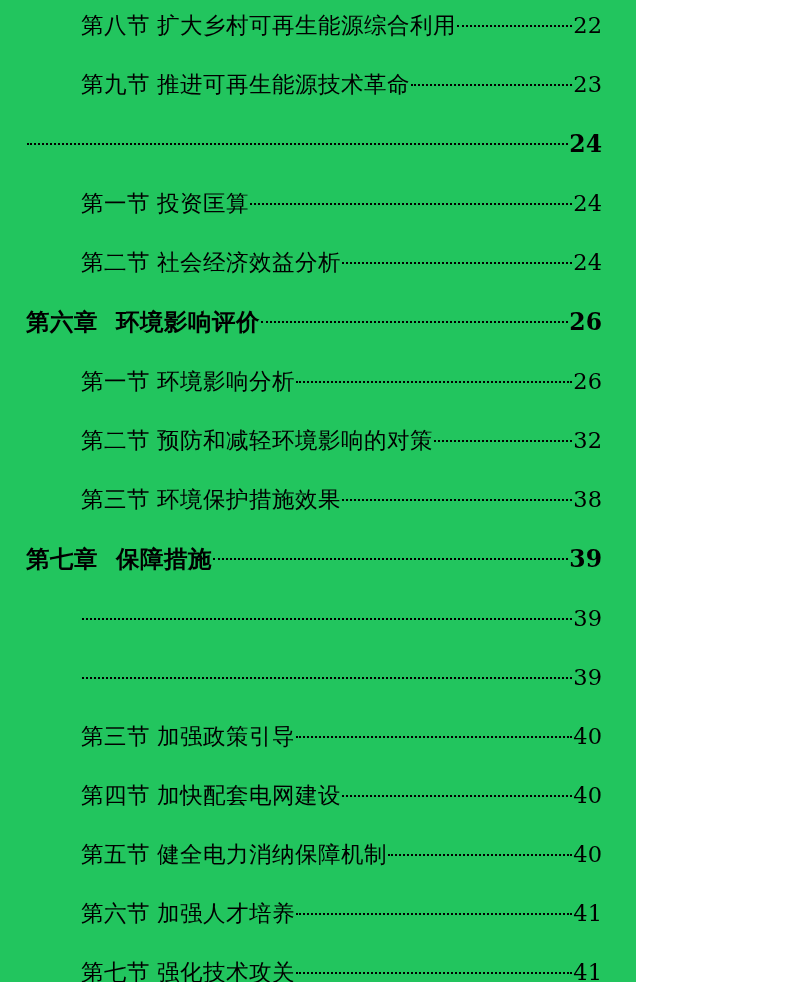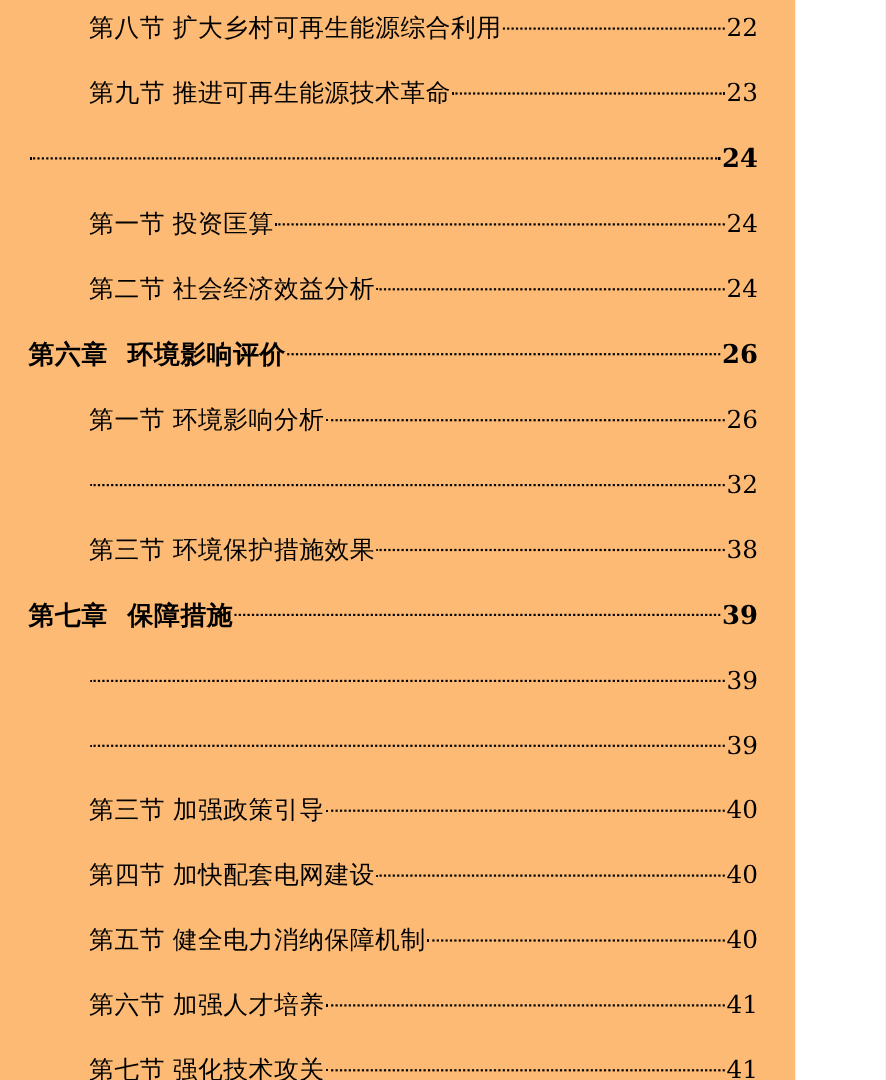--- a/index.html
+++ b/index.html
@@ -6,25 +6,25 @@
     margin: 0;
     padding: 0;
     background: #ffffff;
   }
   body {
     font-family: "DejaVu Serif", "Liberation Serif", serif;
     color: #000000;
   }
   .page {
     position: relative;
-    width: 723px;
+    width: 636px;
     height: 982px;
     box-sizing: border-box;
     padding: 10px 34px 10px 26px;
-    background: #fdba74;
+    background: #22c55e;
     overflow: hidden;
   }
   .toc {
     display: block;
   }
   .toc-entry {
     display: flex;
     align-items: baseline;
     width: 100%;
     box-sizing: border-box;
@@ -115,20 +115,21 @@
         <span class="label"><span class="num">第六章</span><span class="title">环境影响评价</span></span>
         <span class="leader"></span>
         <span class="page-no">26</span>
       </div>
       <div class="toc-entry level-2">
         <span class="label"><span class="num">第一节</span><span class="title">环境影响分析</span></span>
         <span class="leader"></span>
         <span class="page-no">26</span>
       </div>
       <div class="toc-entry level-2">
+        <span class="label"><span class="num">第二节</span><span class="title">预防和减轻环境影响的对策</span></span>
         <span class="leader"></span>
         <span class="page-no">32</span>
       </div>
       <div class="toc-entry level-2">
         <span class="label"><span class="num">第三节</span><span class="title">环境保护措施效果</span></span>
         <span class="leader"></span>
         <span class="page-no">38</span>
       </div>
       <div class="toc-entry level-1">
         <span class="label"><span class="num">第七章</span><span class="title">保障措施</span></span>

